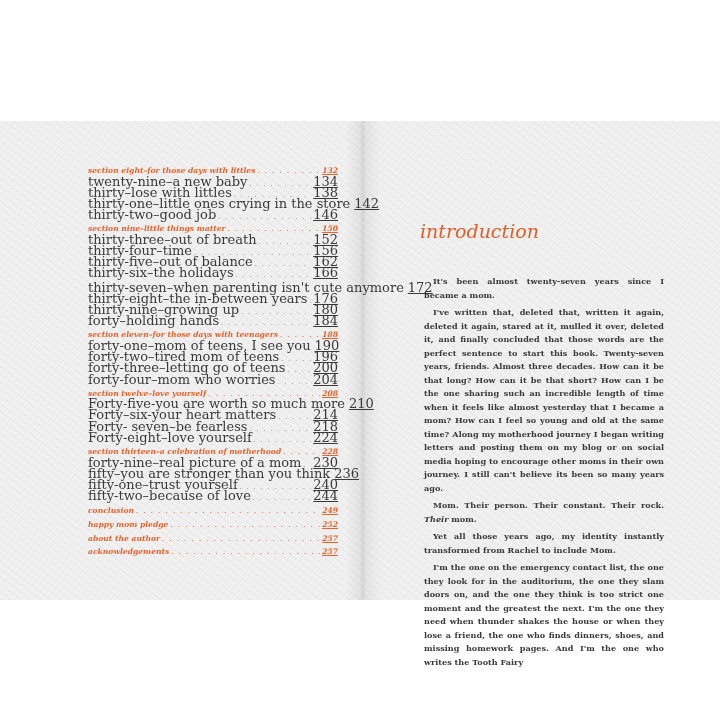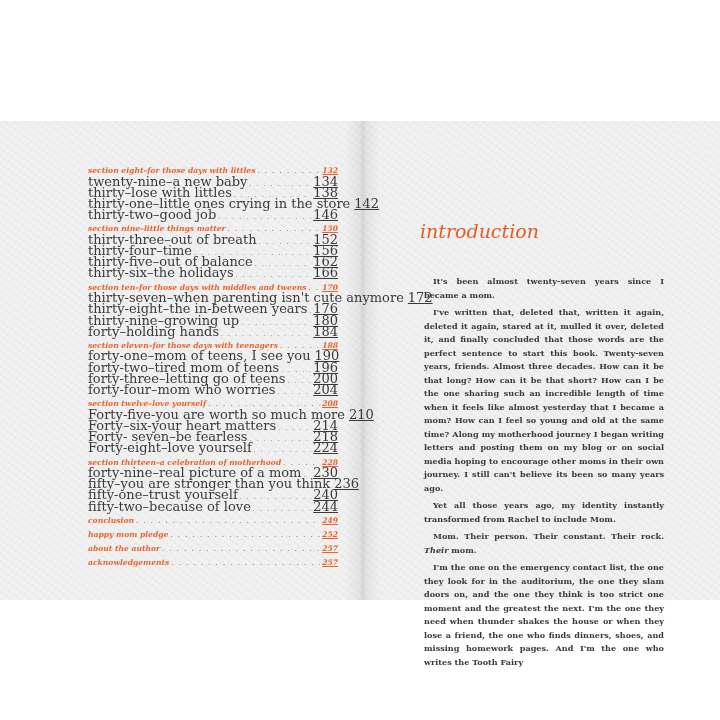--- a/index.html
+++ b/index.html
@@ -107,25 +107,20 @@
           <span class="page">162</span>
         </div>
       <div class="toc-row">
           <span class="label">thirty-six–the holidays</span>
           <span class="leader"></span>
           <span class="page">166</span>
         </div>
     </div>
 
     <div class="toc-section">
-      <div class="toc-row head">
-        <span class="label">section ten–for those days with middles and tweens</span>
-        <span class="leader"></span>
-        <span class="page">170</span>
-      </div>
       <div class="toc-row">
           <span class="label">thirty-seven–when parenting isn't cute anymore</span>
           <span class="leader"></span>
           <span class="page">172</span>
         </div>
       <div class="toc-row">
           <span class="label">thirty-eight–the in-between years</span>
           <span class="leader"></span>
           <span class="page">176</span>
         </div>
@@ -245,18 +240,18 @@
         <span class="leader"></span>
         <span class="page">257</span>
       </div>
   </div>
 
   <div class="page-right">
     <div class="chapter-title">introduction</div>
     <div class="body-text">
       <p>It's been almost twenty-seven years since I became a mom.</p>
       <p>I've written that, deleted that, written it again, deleted it again, stared at it, mulled it over, deleted it, and finally concluded that those words are the perfect sentence to start this book. Twenty-seven years, friends. Almost three decades. How can it be that long? How can it be that short? How can I be the one sharing such an incredible length of time when it feels like almost yesterday that I became a mom? How can I feel so young and old at the same time? Along my motherhood journey I began writing letters and posting them on my blog or on social media hoping to encourage other moms in their own journey. I still can't believe its been so many years ago.</p>
+      <p><span>Mom. Their person. Their constant. Their rock. </span><em>Their</em><span> mom.</span></p>
       <p>Yet all those years ago, my identity instantly transformed from Rachel to include Mom.</p>
-      <p><span>Mom. Their person. Their constant. Their rock. </span><em>Their</em><span> mom.</span></p>
       <p>I'm the one on the emergency contact list, the one they look for in the auditorium, the one they slam doors on, and the one they think is too strict one moment and the greatest the next. I'm the one they need when thunder shakes the house or when they lose a friend, the one who finds dinners, shoes, and missing homework pages. And I'm the one who writes the Tooth Fairy</p>
     </div>
   </div>
 </div>
 
 </body></html>

